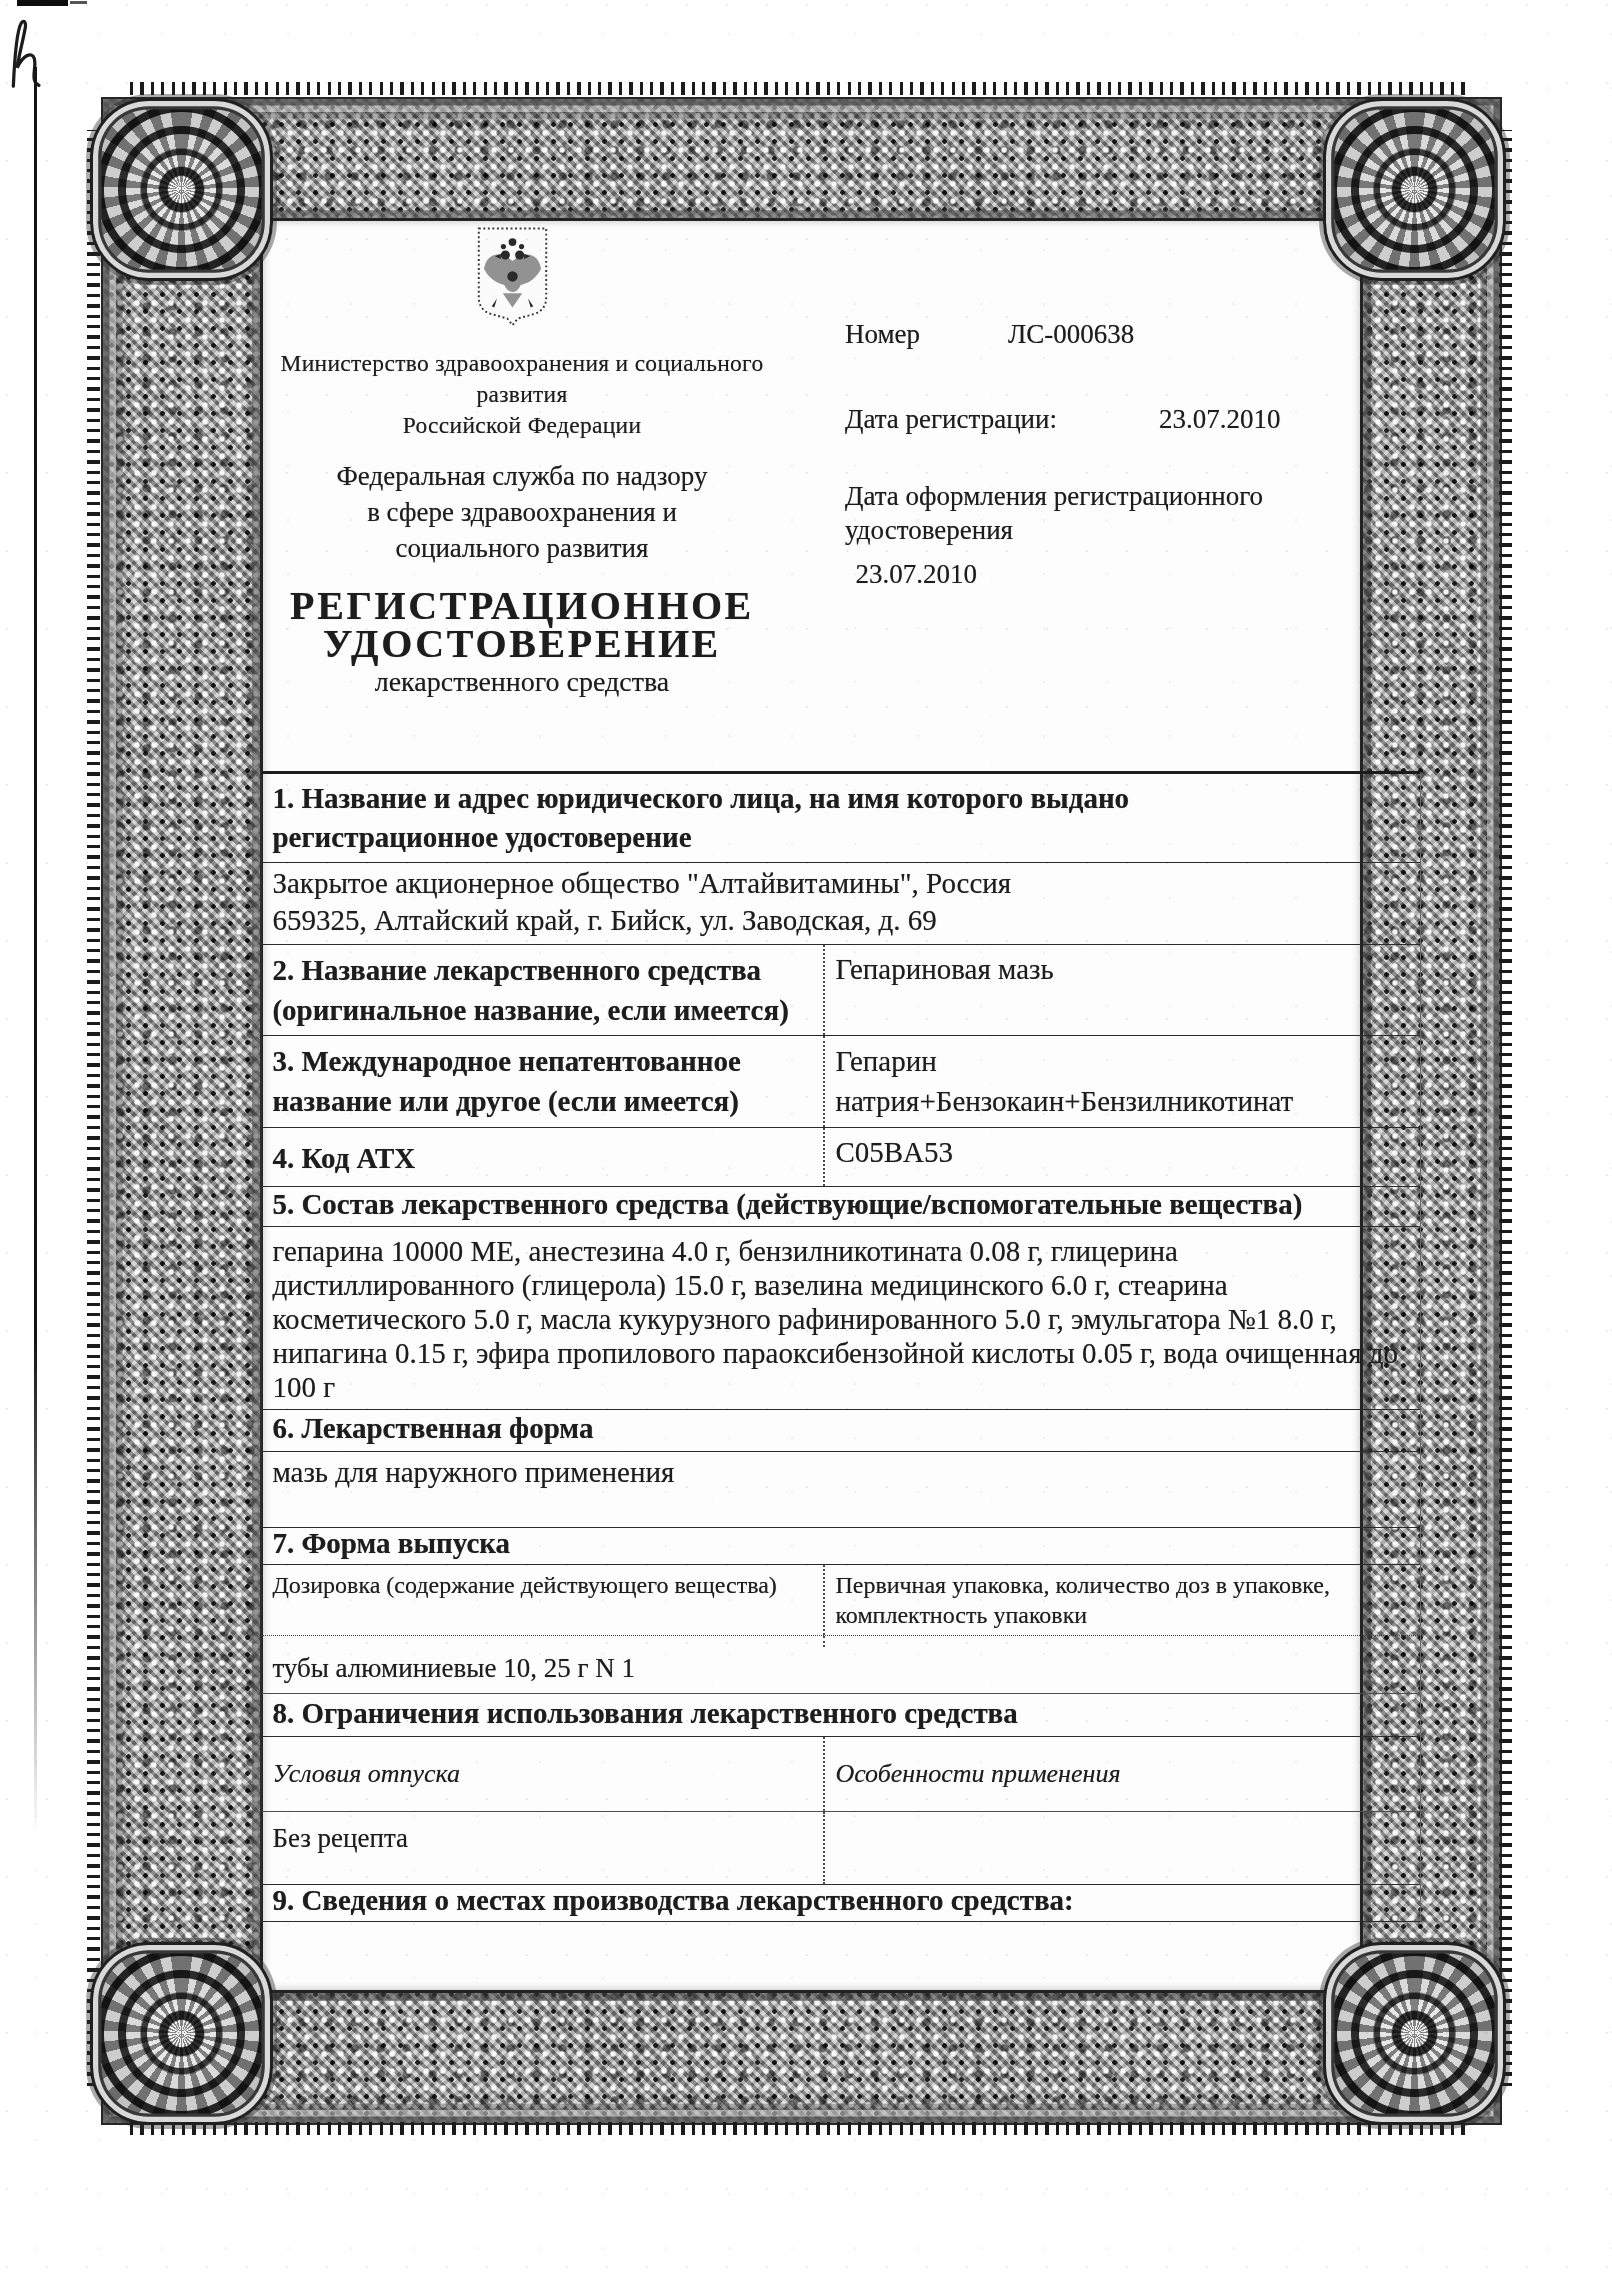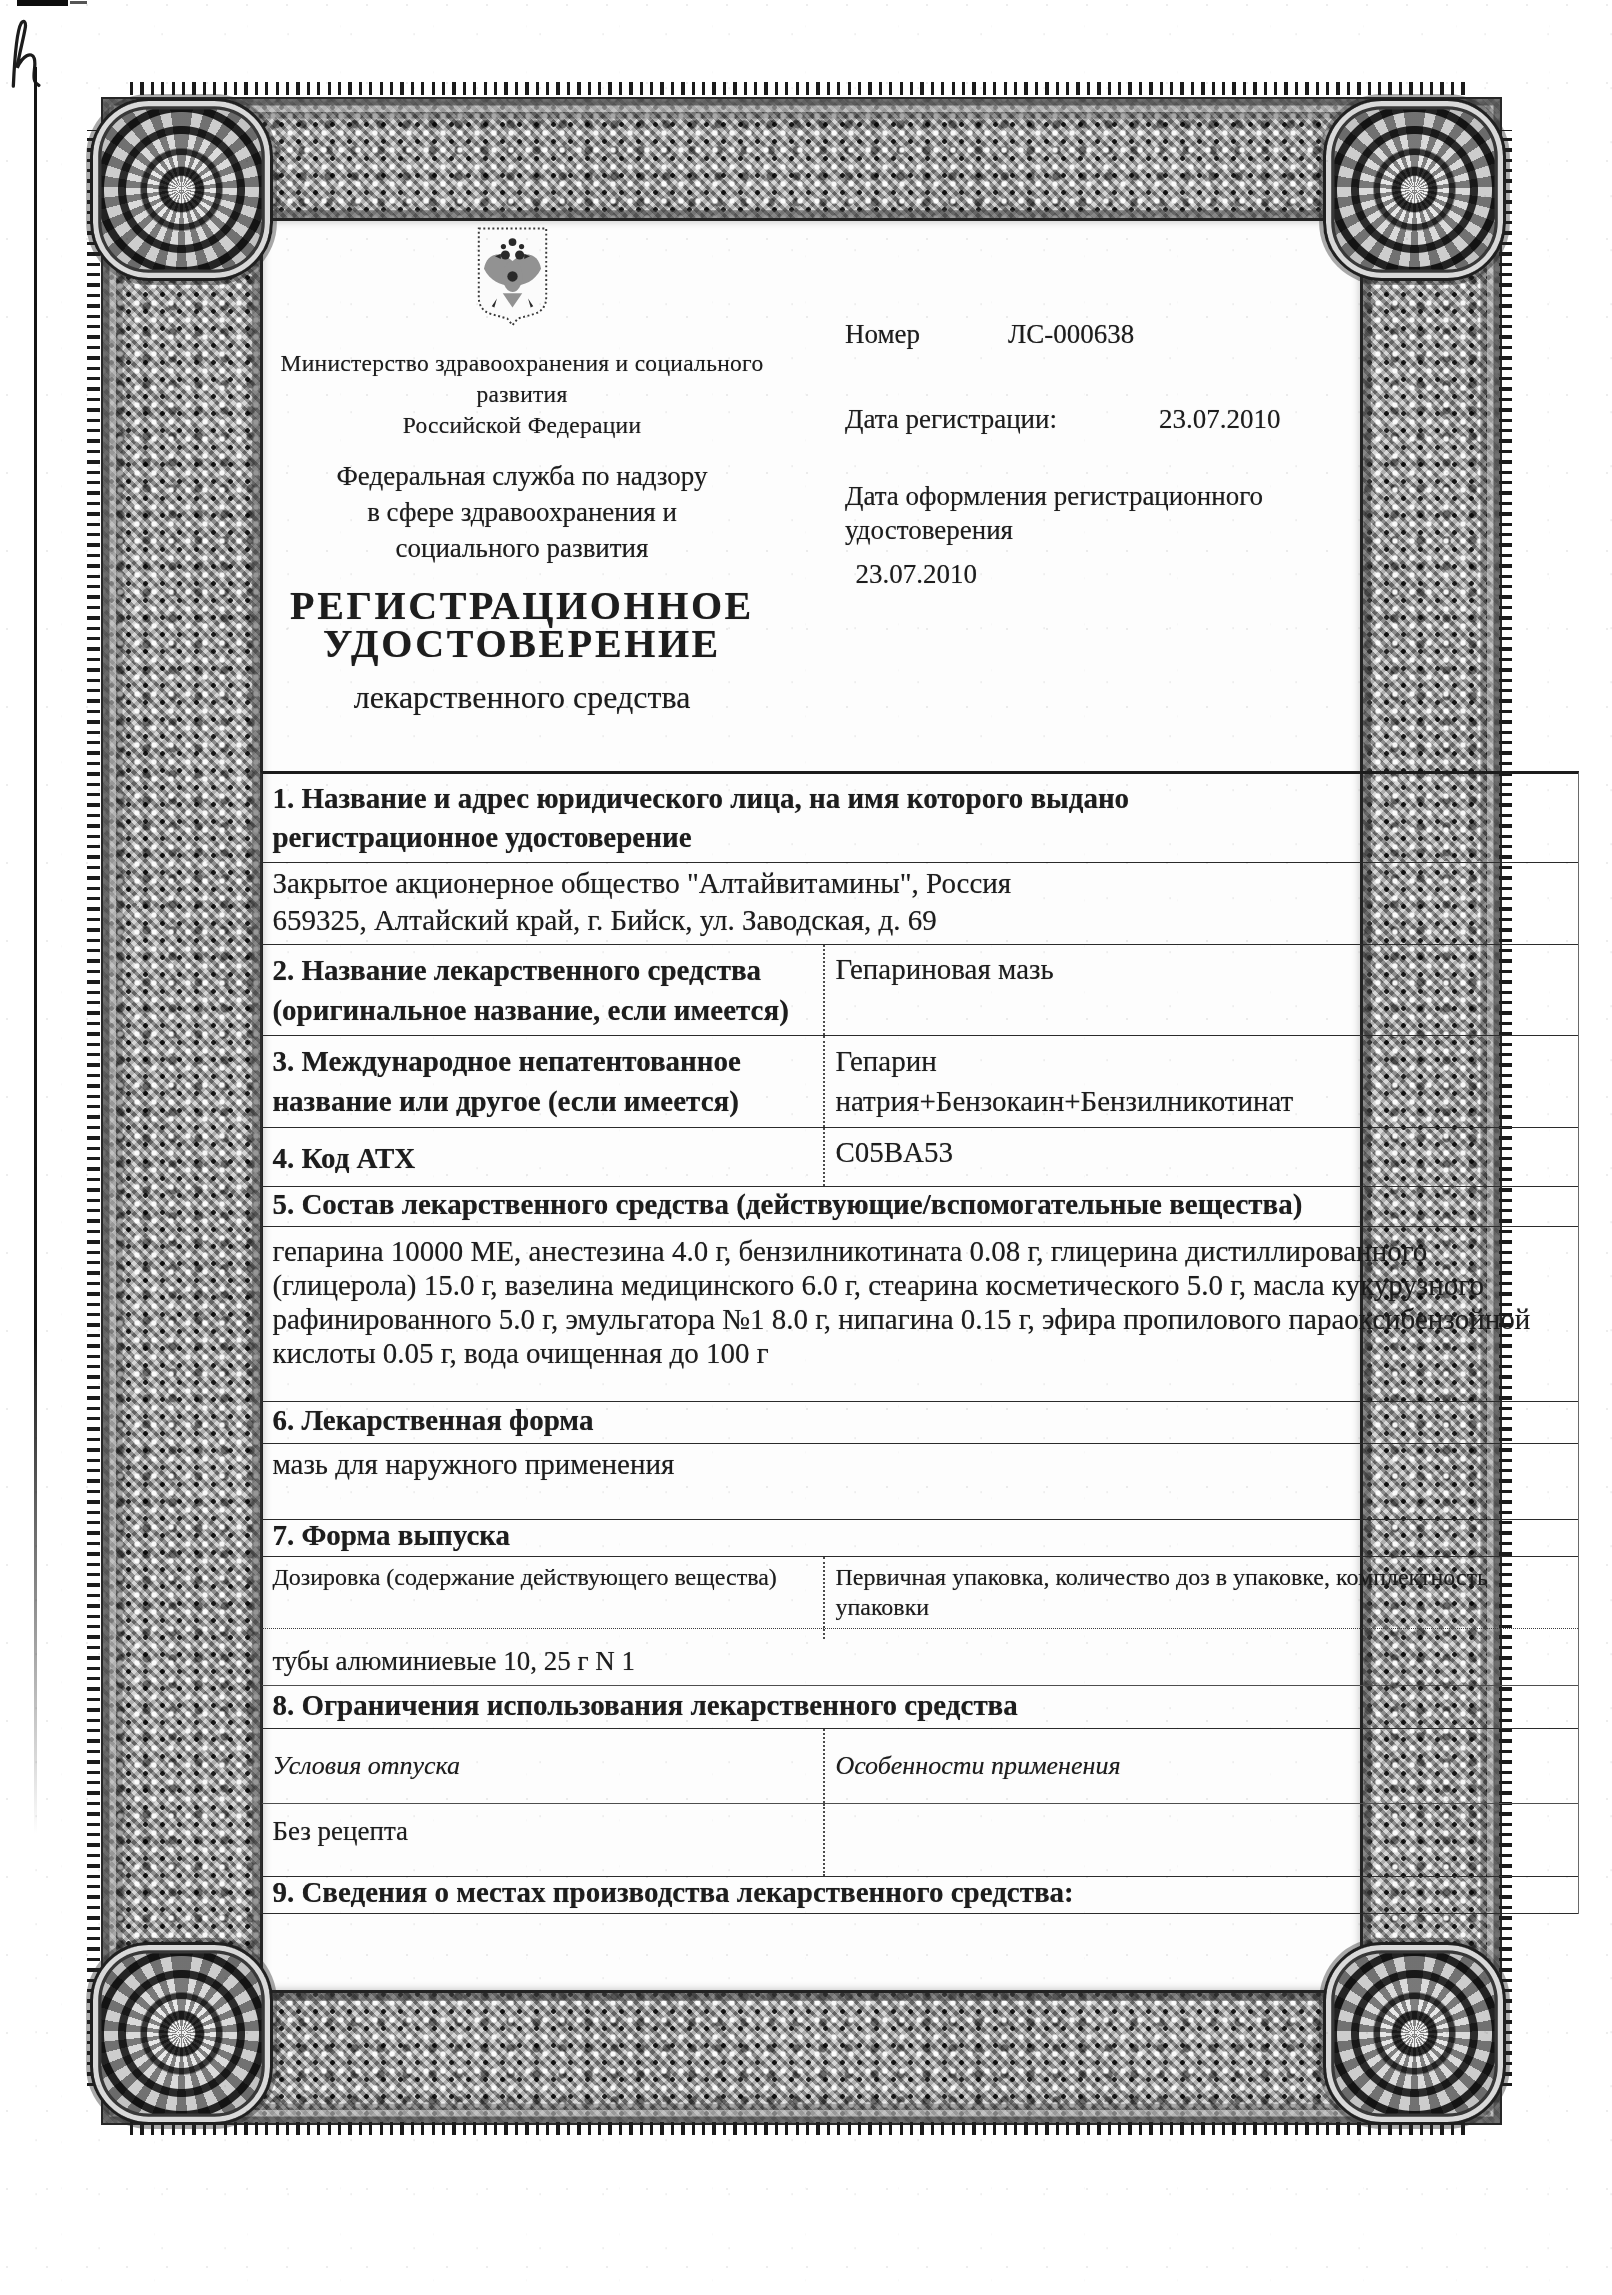--- a/index.html
+++ b/index.html
@@ -45,32 +45,32 @@
       radial-gradient(circle at 50% 50%, #f1f1f1 0 13px, #2e2e2e 14.3px 22px, #e9e9e9 23.5px 34px, #3a3a3a 35px 40px, #dcdcdc 42px 55px, #2b2b2b 56px 63px, #cfcfcf 64px 77px, #232323 78px 85px, #c4c4c4 86px 89px);
     background-blend-mode:multiply;
     border:3.3px solid #202020;
     box-shadow:inset 0 0 0 5.2px #d9d9d9, inset 0 0 0 8.5px #383838, 0 0 0 3.9px rgba(40,40,40,.4);}
   
   .emblem{position:absolute;left:471px;top:223px;}
   .hdr-left{position:absolute;left:261px;top:348px;width:522px;text-align:center;}
   .ministry{font-size:23.5px;line-height:31px;letter-spacing:0.3px;}
   .service{font-size:27px;line-height:36px;margin-top:17px;}
   .doc-title{font-size:40px;line-height:38px;font-weight:bold;letter-spacing:2.6px;margin-top:21px;}
-  .doc-sub{font-size:32px;line-height:33px;margin-top:18px;}
+  .doc-sub{font-size:28px;line-height:33px;margin-top:2px;}
   .hdr-right{position:absolute;left:845px;top:317px;width:515px;font-size:27px;line-height:34px;}
   .fld{display:flex;}
   .fld .lbl-num{width:163px;flex:none;}
   .fld .lbl-date{width:314px;flex:none;}
   .fld2{margin-top:51px;}
   .fld3{margin-top:43px;width:463px;}
   .fld4{margin-top:10.4px;padding-left:10.4px;}
   
   .ink{text-shadow:0 0 0.7px rgba(25,25,25,.55);}
   
-  .reg-table{position:absolute;left:260px;top:771px;width:1319px;box-sizing:border-box;
+  .reg-table{position:absolute;left:260px;top:771px;width:1161px;box-sizing:border-box;
     border-top:3.3px solid #1c1c1c;border-left:2px solid #2c2c2c;border-right:1.3px solid #6a6a6a;
     font-size:29px;line-height:38px;}
   .t-row{display:flex;box-sizing:border-box;border-bottom:1.3px solid #2b2b2b;}
   .t-row.thin{border-bottom:1.3px solid #4e4e4e;}
   .t-row.dotline{border-bottom:1.3px dotted #3c3c3c;}
   .cell{box-sizing:border-box;padding:5.2px 10.4px;}
   .cell.c-left{width:563px;flex:none;border-right:2px dotted #4a4a4a;}
   .cell.c-right{flex:1;}
   .b{font-weight:bold;}
   .it{font-style:italic;}

